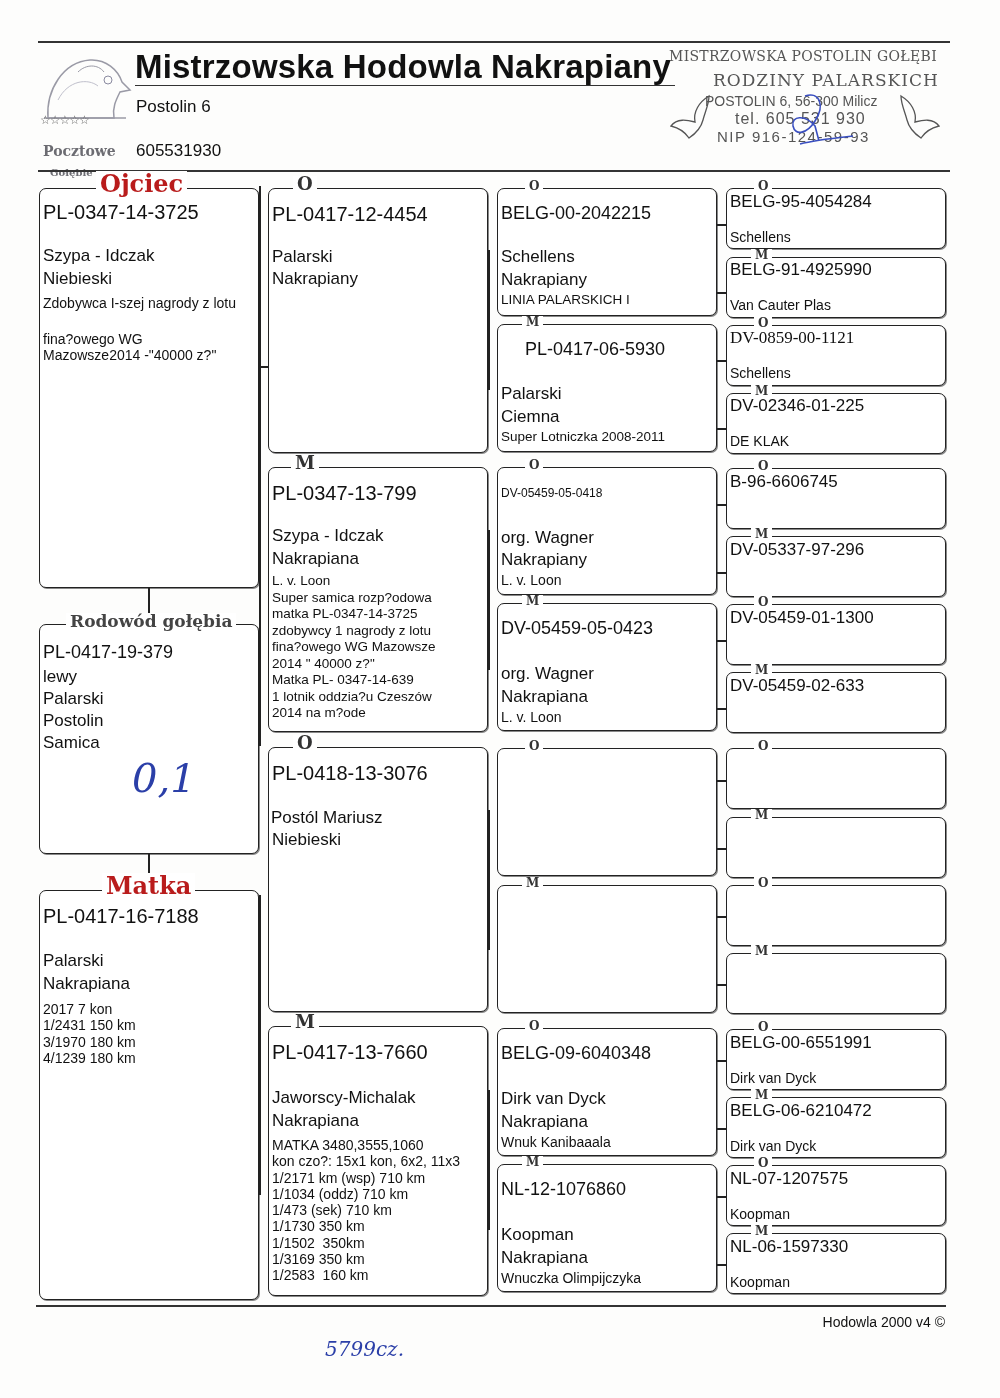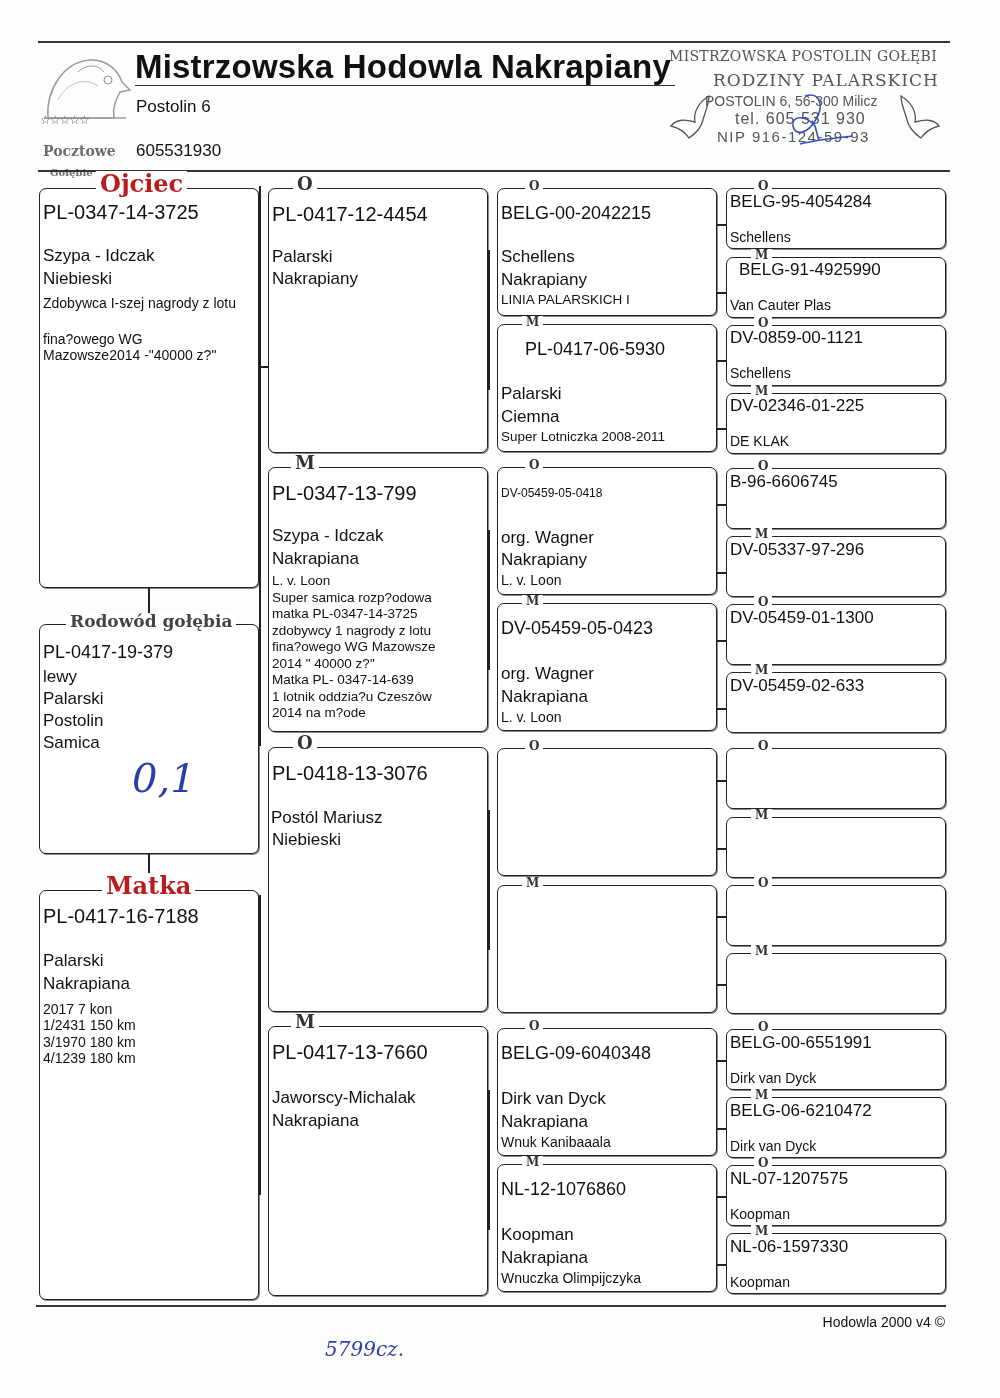--- a/index.html
+++ b/index.html
@@ -141,20 +141,29 @@
   <div class="lab med" style="left:24px;">O</div>
   <div class="ring" style="top:14px;">PL-0418-13-3076</div>
   <div class="l-line" style="top:59px;left:2px;">Postól Mariusz</div>
   <div class="l-line" style="top:81px;">Niebieski</div>
 </div>
 <div class="box" style="left:268px; top:1026px; width:220px; height:270px;">
   <div class="lab med" style="left:22px;">M</div>
   <div class="ring" style="top:14px;">PL-0417-13-7660</div>
   <div class="l-line" style="top:60px;">Jaworscy-Michalak</div>
   <div class="l-line" style="top:83px;">Nakrapiana</div>
+  <div class="xs-line" style="top:110px;font-size:14px;line-height:16.3px;">MATKA 3480,3555,1060
+kon czo?: 15x1 kon, 6x2, 11x3
+1/2171 km (wsp) 710 km
+1/1034 (oddz) 710 km
+1/473 (sek) 710 km
+1/1730 350 km
+1/1502  350km
+1/3169 350 km
+1/2583  160 km</div>
 </div>
 
 <div class="conn" style="left:488px; top:250px; width:2px; height:140px;"></div>
 <div class="conn" style="left:488px; top:530px; width:2px; height:140px;"></div>
 <div class="conn" style="left:488px; top:810px; width:2px; height:140px;"></div>
 <div class="conn" style="left:488px; top:1090px; width:2px; height:140px;"></div>
 
 <div class="box" style="left:497px; top:188px; width:220px; height:128px;">
   <div class="lab sm" style="left:27px;">O</div>
   <div class="ring-sm" style="top:14px;font-size:18px;">BELG-00-2042215</div>
@@ -221,26 +230,26 @@
 <div class="conn" style="left:717px; top:1196px; width:10px; height:1.5px;"></div>
 <div class="conn" style="left:717px; top:1264px; width:10px; height:1.5px;"></div>
 
 <div class="box" style="left:726px; top:188px; width:220px; height:61px;">
   <div class="lab sm" style="left:27px;">O</div>
   <div class="ring-sm" style="top:3px;">BELG-95-4054284</div>
   <div class="s-line" style="top:40px;">Schellens</div>
 </div>
 <div class="box" style="left:726px; top:257px; width:220px; height:61px;">
   <div class="lab sm" style="left:24px;">M</div>
-  <div class="ring-sm" style="top:2px;margin-left:9px;">BELG-91-4925990</div>
+  <div class="ring-sm" style="top:2px;">BELG-91-4925990</div>
   <div class="s-line" style="top:39px;">Van Cauter Plas</div>
 </div>
 <div class="box" style="left:726px; top:325px; width:220px; height:61px;">
   <div class="lab sm" style="left:27px;">O</div>
-  <div class="ring-sm" style="top:2px;">DV-0859-00-1121</div>
+  <div class="ring-sm" style="top:2px;font-family:Liberation Serif, serif;">DV-0859-00-1121</div>
   <div class="s-line" style="top:39px;">Schellens</div>
 </div>
 <div class="box" style="left:726px; top:393px; width:220px; height:61px;">
   <div class="lab sm" style="left:24px;">M</div>
   <div class="ring-sm" style="top:2px;">DV-02346-01-225</div>
   <div class="s-line" style="top:39px;">DE KLAK</div>
 </div>
 <div class="box" style="left:726px; top:468px; width:220px; height:61px;">
   <div class="lab sm" style="left:27px;">O</div>
   <div class="ring-sm" style="top:3px;">B-96-6606745</div>

